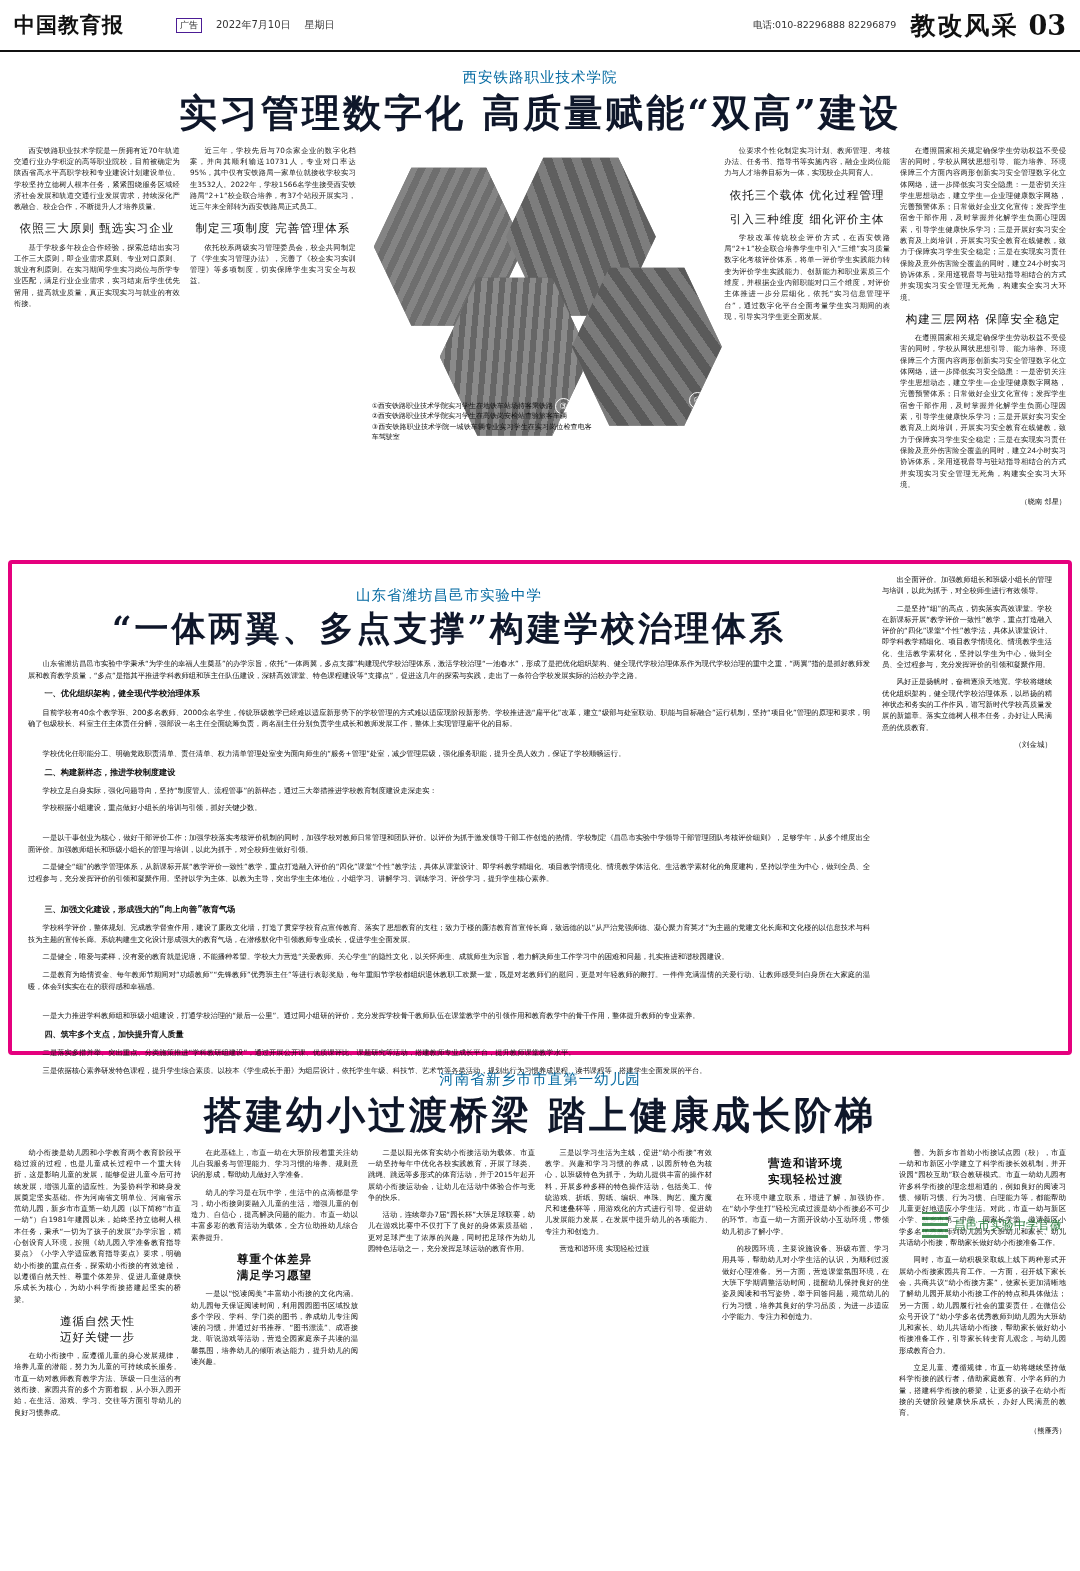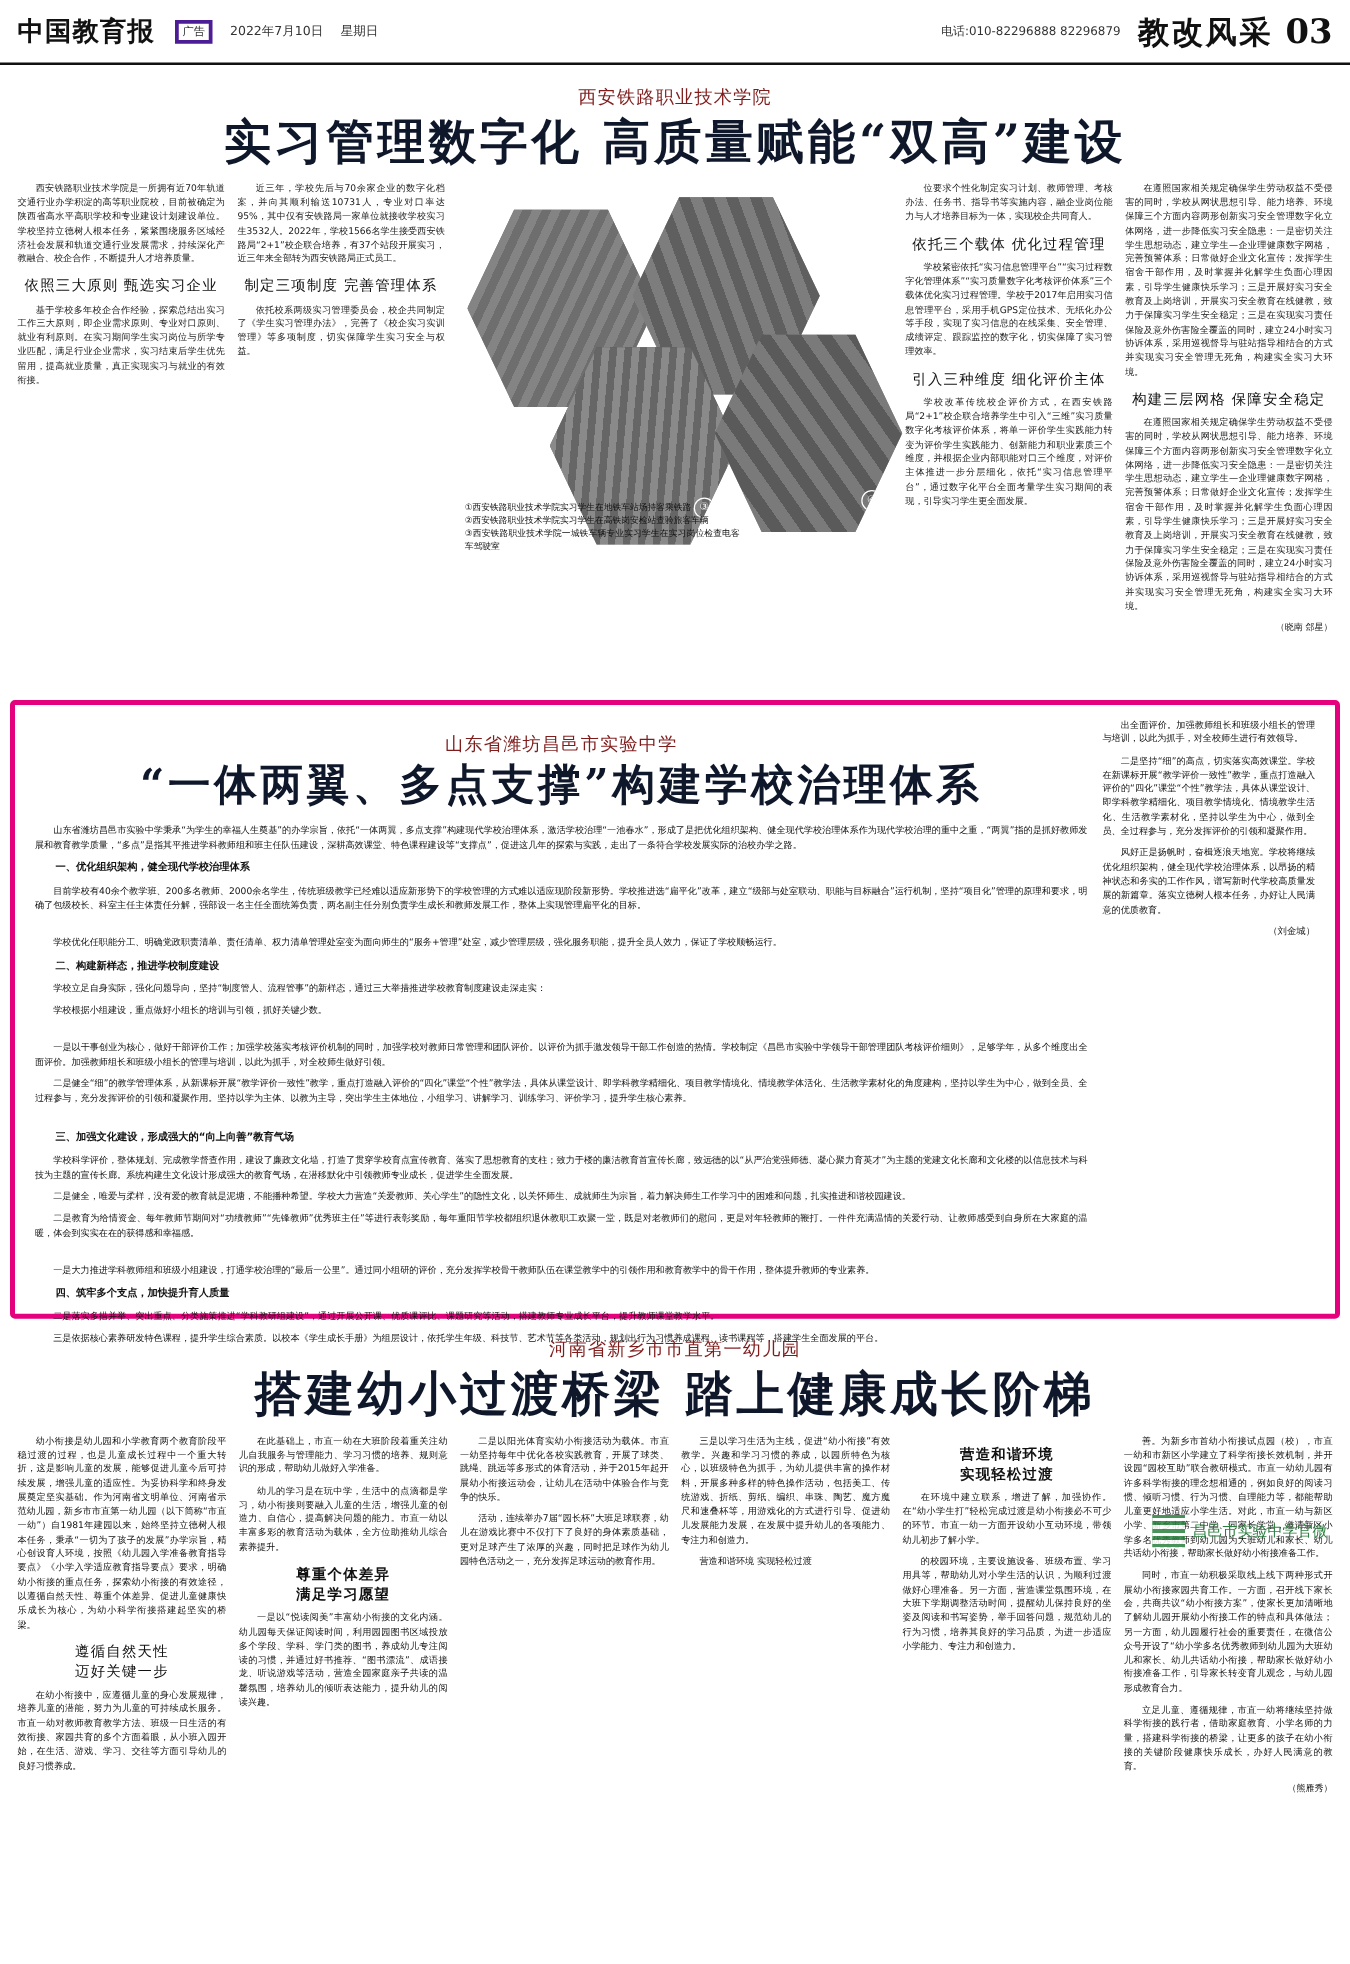--- a/index.html
+++ b/index.html
@@ -17,36 +17,36 @@
   .masthead{
     position:relative;height:52px;border-bottom:2px solid #111;
     display:flex;align-items:center;padding:0 14px;box-sizing:border-box;
   }
   .mast-logo{
     font-family:"DejaVu Serif","Liberation Serif",serif;
     font-weight:bold;font-size:21px;letter-spacing:1px;color:#111;
     white-space:nowrap;
   }
   .mast-meta{display:flex;align-items:center;gap:14px;margin-left:16px;font-size:10px;color:#333;}
-  .mast-meta .ad{border:3px solid #4c1d95;padding:0 3px;font-size:9px;}
+  .mast-meta .ad{border:1px solid #4c1d95;padding:0 3px;font-size:9px;margin-left:36px;}
   .mast-spacer{flex:1;}
   .mast-phone{font-size:9.5px;color:#333;margin-right:14px;white-space:nowrap;}
   .mast-section{
     font-family:"DejaVu Serif","Liberation Serif",serif;
     font-weight:bold;font-size:25px;letter-spacing:2px;color:#111;white-space:nowrap;
   }
   .mast-pageno{
     font-family:"DejaVu Serif","Liberation Serif",serif;
     font-weight:bold;font-size:27px;margin-left:10px;color:#111;
   }
 
   
   .article{padding:6px 14px 0 14px;box-sizing:border-box;}
   .kicker{
-    text-align:center;font-size:14.5px;color:#7f1d1d;letter-spacing:1px;
+    text-align:center;font-size:14.5px;color:#0369a1;letter-spacing:1px;
     margin:10px 0 2px 0;font-family:"DejaVu Sans","Liberation Sans",sans-serif;
   }
   .headline{
     text-align:center;
     font-family:"DejaVu Serif","Liberation Serif",serif;
     font-weight:bold;font-size:38px;letter-spacing:3px;color:#0f172a;
     margin:4px 0 10px 0;line-height:1.15;
   }
   .headline.small{font-size:34px;}
 
@@ -186,21 +186,20 @@
           <div class="caption" style="white-space:pre-line;">①西安铁路职业技术学院实习学生在地铁车站场持客乘铁路
 ②西安铁路职业技术学院实习学生在高铁岗安检站查验旅客车辆
 ③西安铁路职业技术学院一城铁车辆专业实习学生在实习岗位检查电客车驾驶室</div>
         </div>
       </div>
 
       <div class="col">
         <p>位要求个性化制定实习计划、教师管理、考核办法、任务书、指导书等实施内容，融企业岗位能力与人才培养目标为一体，实现校企共同育人。</p>
         <div class="subhead">依托三个载体
 优化过程管理</div>
-        <p>学校紧密依托“实习信息管理平台”“实习过程数字化管理体系”“实习质量数字化考核评价体系”三个载体优化实习过程管理。学校于2017年启用实习信息管理平台，采用手机GPS定位技术、无纸化办公等手段，实现了实习信息的在线采集、安全管理、成绩评定、跟踪监控的数字化，切实保障了实习管理效率。</p>
         <div class="subhead">引入三种维度
 细化评价主体</div>
         <p>学校改革传统校企评价方式，在西安铁路局“2+1”校企联合培养学生中引入“三维”实习质量数字化考核评价体系，将单一评价学生实践能力转变为评价学生实践能力、创新能力和职业素质三个维度，并根据企业内部职能对口三个维度，对评价主体推进一步分层细化，依托“实习信息管理平台”，通过数字化平台全面考量学生实习期间的表现，引导实习学生更全面发展。</p>
       </div>
 
       <div class="col">
         <p>在遵照国家相关规定确保学生劳动权益不受侵害的同时，学校从网状思想引导、能力培养、环境保障三个方面内容两形创新实习安全管理数字化立体网络，进一步降低实习安全隐患：一是密切关注学生思想动态，建立学生—企业理健康数字网格，完善预警体系；日常做好企业文化宣传；发挥学生宿舍干部作用，及时掌握并化解学生负面心理因素，引导学生健康快乐学习；三是开展好实习安全教育及上岗培训，开展实习安全教育在线健教，致力于保障实习学生安全稳定；三是在实现实习责任保险及意外伤害险全覆盖的同时，建立24小时实习协诉体系，采用巡视督导与驻站指导相结合的方式并实现实习安全管理无死角，构建实全实习大环境。</p>
         <div class="subhead">构建三层网格
 保障安全稳定</div>
         <p>在遵照国家相关规定确保学生劳动权益不受侵害的同时，学校从网状思想引导、能力培养、环境保障三个方面内容两形创新实习安全管理数字化立体网络，进一步降低实习安全隐患：一是密切关注学生思想动态，建立学生—企业理健康数字网格，完善预警体系；日常做好企业文化宣传；发挥学生宿舍干部作用，及时掌握并化解学生负面心理因素，引导学生健康快乐学习；三是开展好实习安全教育及上岗培训，开展实习安全教育在线健教，致力于保障实习学生安全稳定；三是在实现实习责任保险及意外伤害险全覆盖的同时，建立24小时实习协诉体系，采用巡视督导与驻站指导相结合的方式并实现实习安全管理无死角，构建实全实习大环境。</p>

